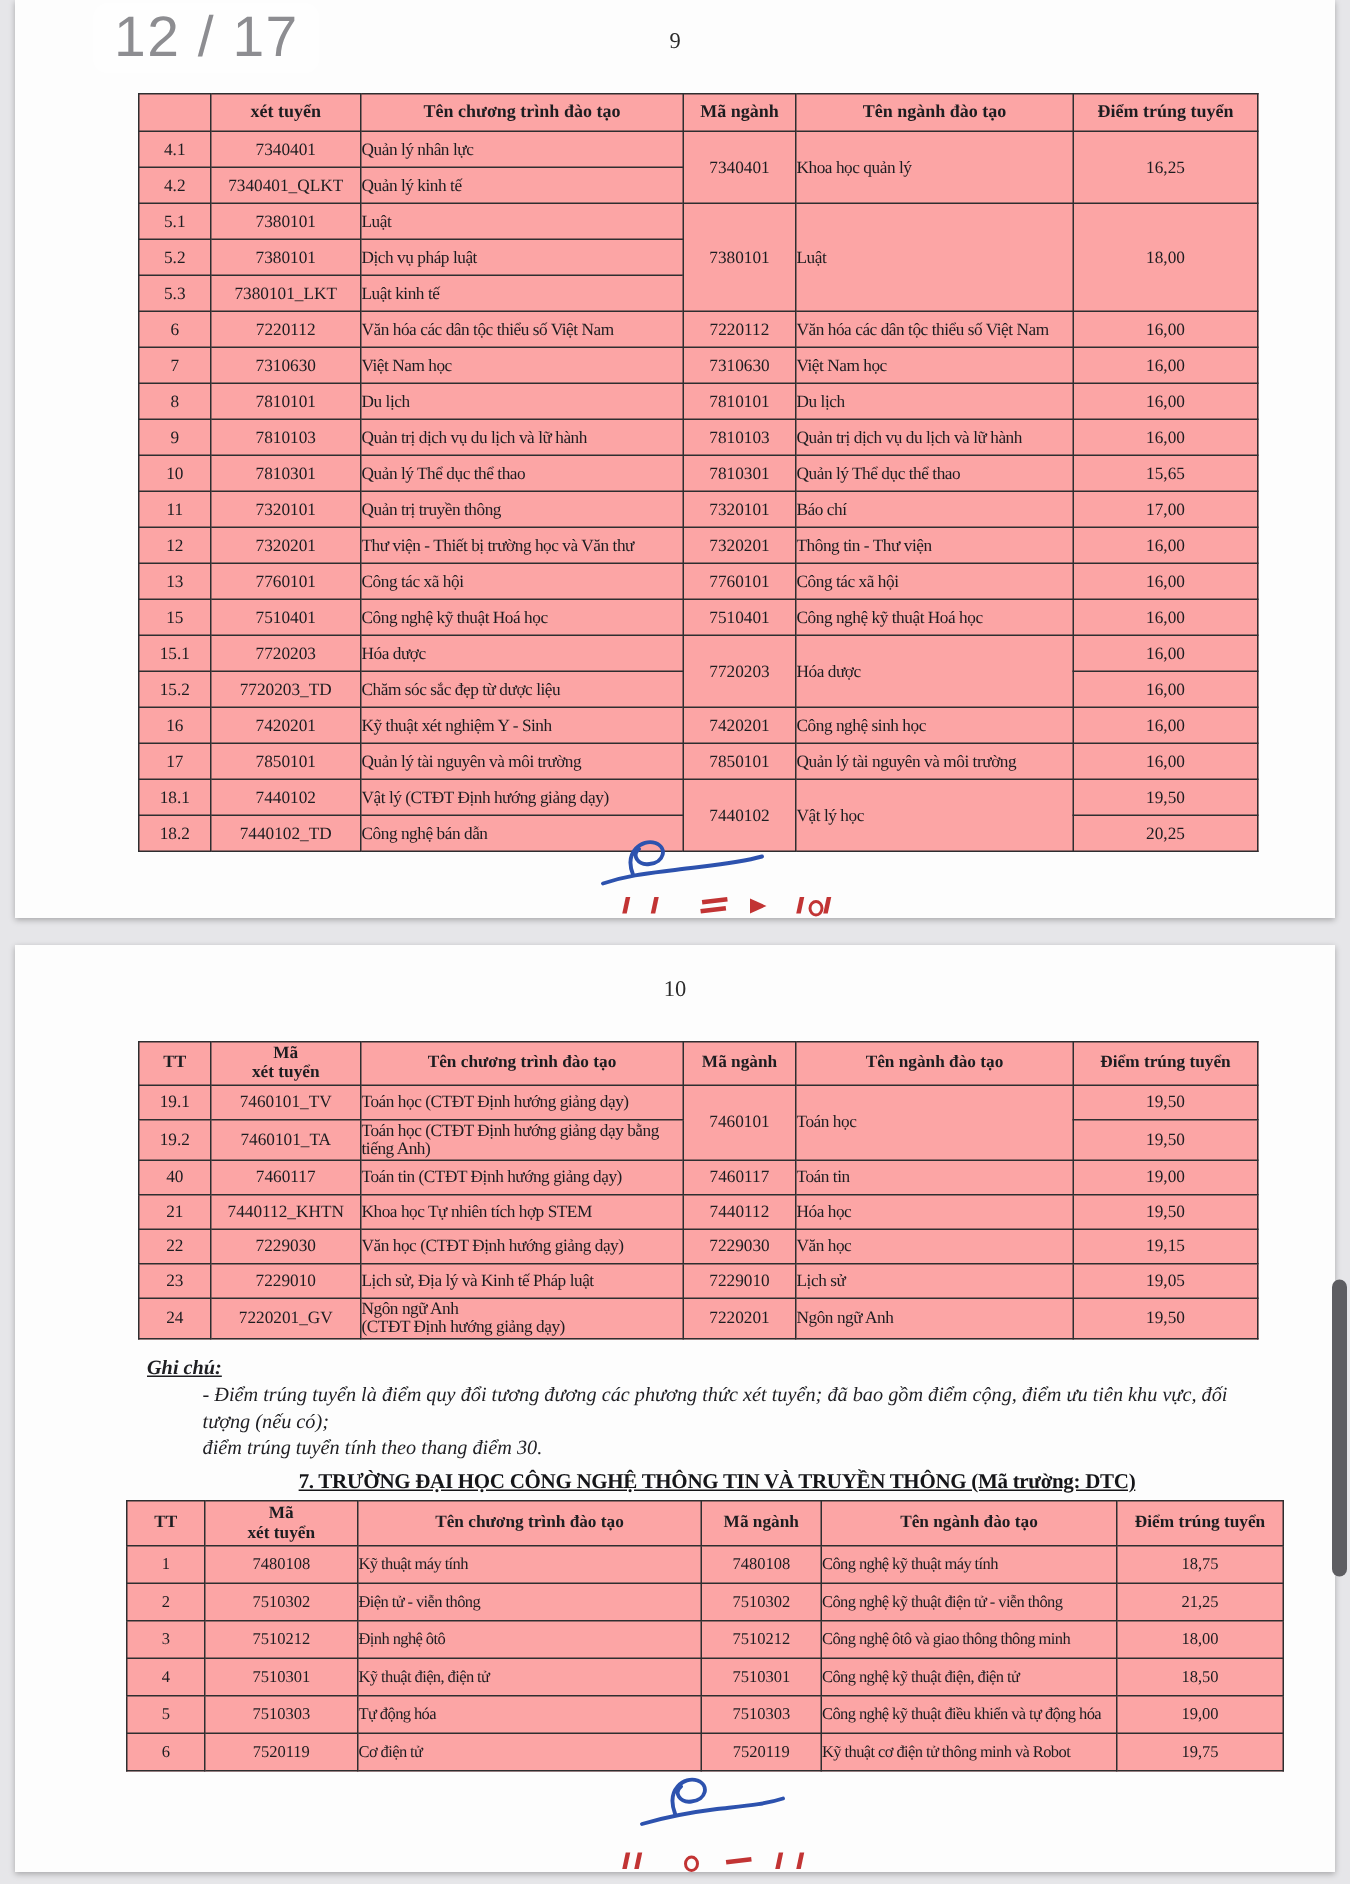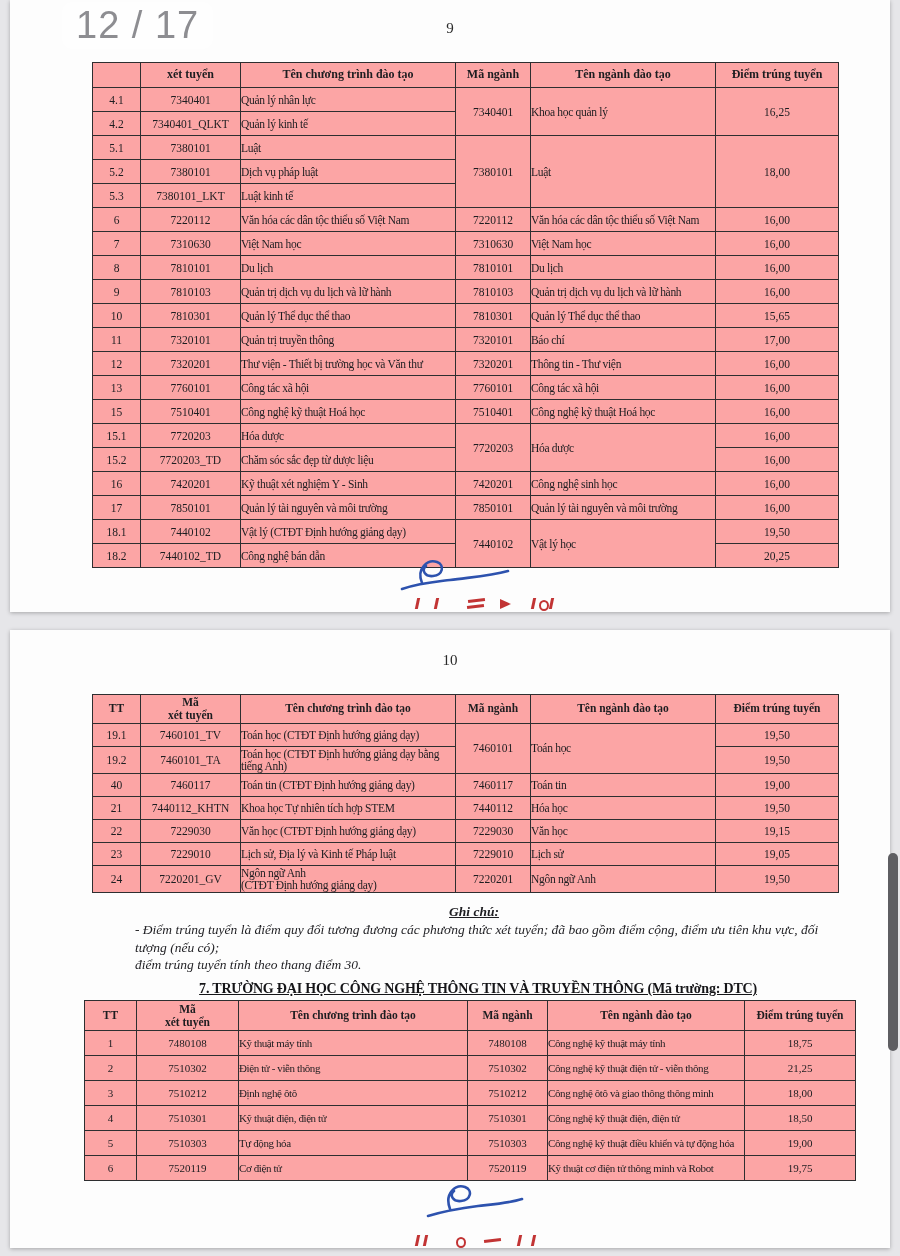--- a/index.html
+++ b/index.html
@@ -61,21 +61,21 @@
   #table7 thead tr { height:30px; }
   #table7 tbody tr { height:25px; }
   #table7 td { font-size:11px; }
   #table7 td.al { letter-spacing:-0.4px; }
 
   
   .notes {
     position:absolute; left:88px; top:273px; width:752px;
     font-style:italic; font-size:13.5px; line-height:1.28; color:#1e1e22;
   }
-  .notes-label { font-weight:bold; text-decoration:underline; margin-bottom:1px;text-align:center; }
+  .notes-label { font-weight:bold; text-decoration:underline; margin-bottom:1px; }
   .note-line { white-space:pre-line;margin-left:37px; }
   .lnk { text-decoration:underline; }
 
   .sec7-title {
     position:absolute; left:83px; top:351px; width:770px;
     font-weight:bold; font-size:14px; letter-spacing:-0.2px;
     text-decoration:underline; color:#151518;text-align:center;
   }
 
   

